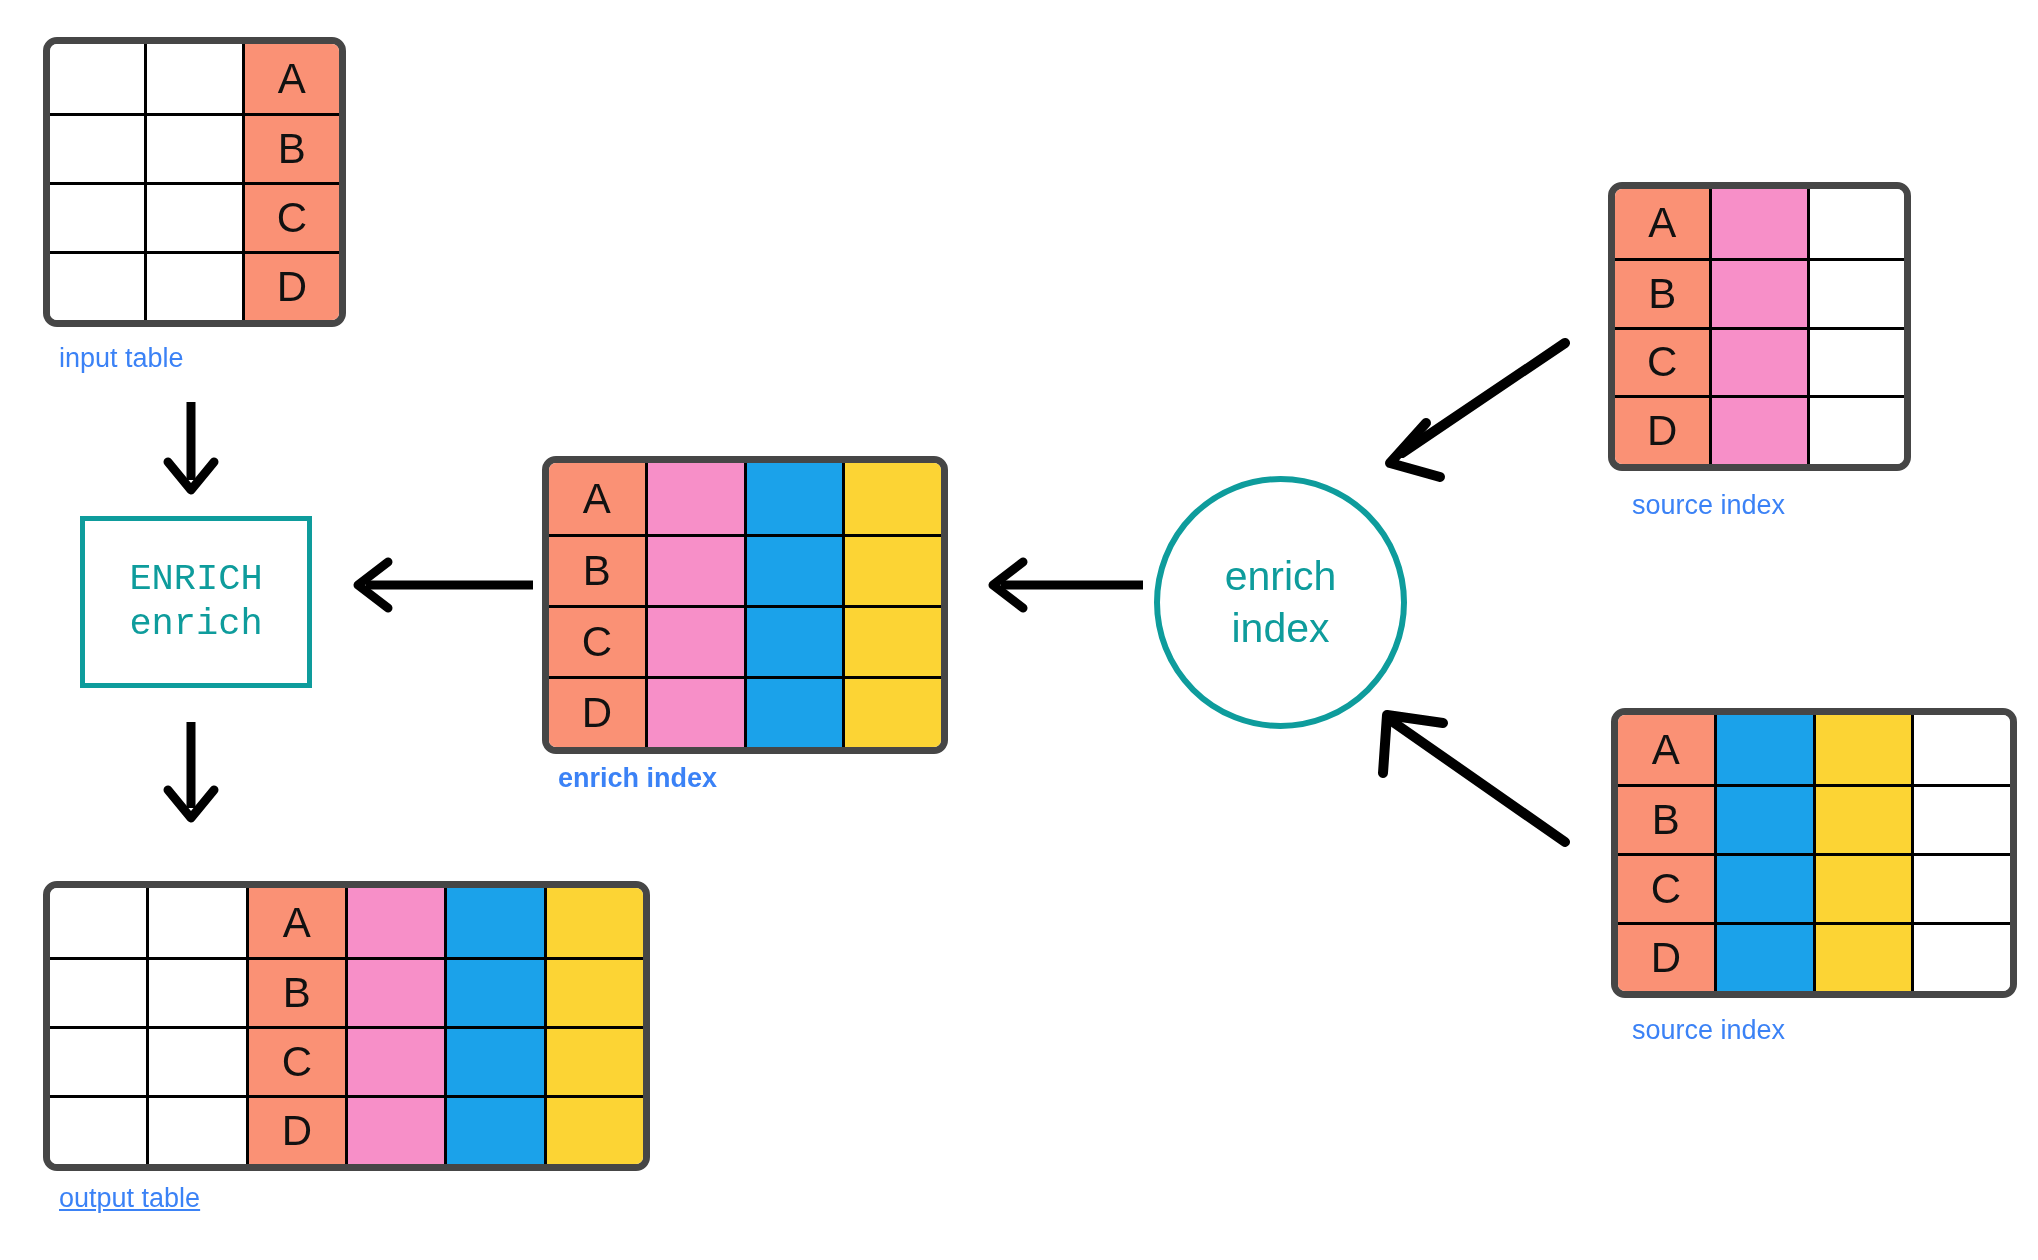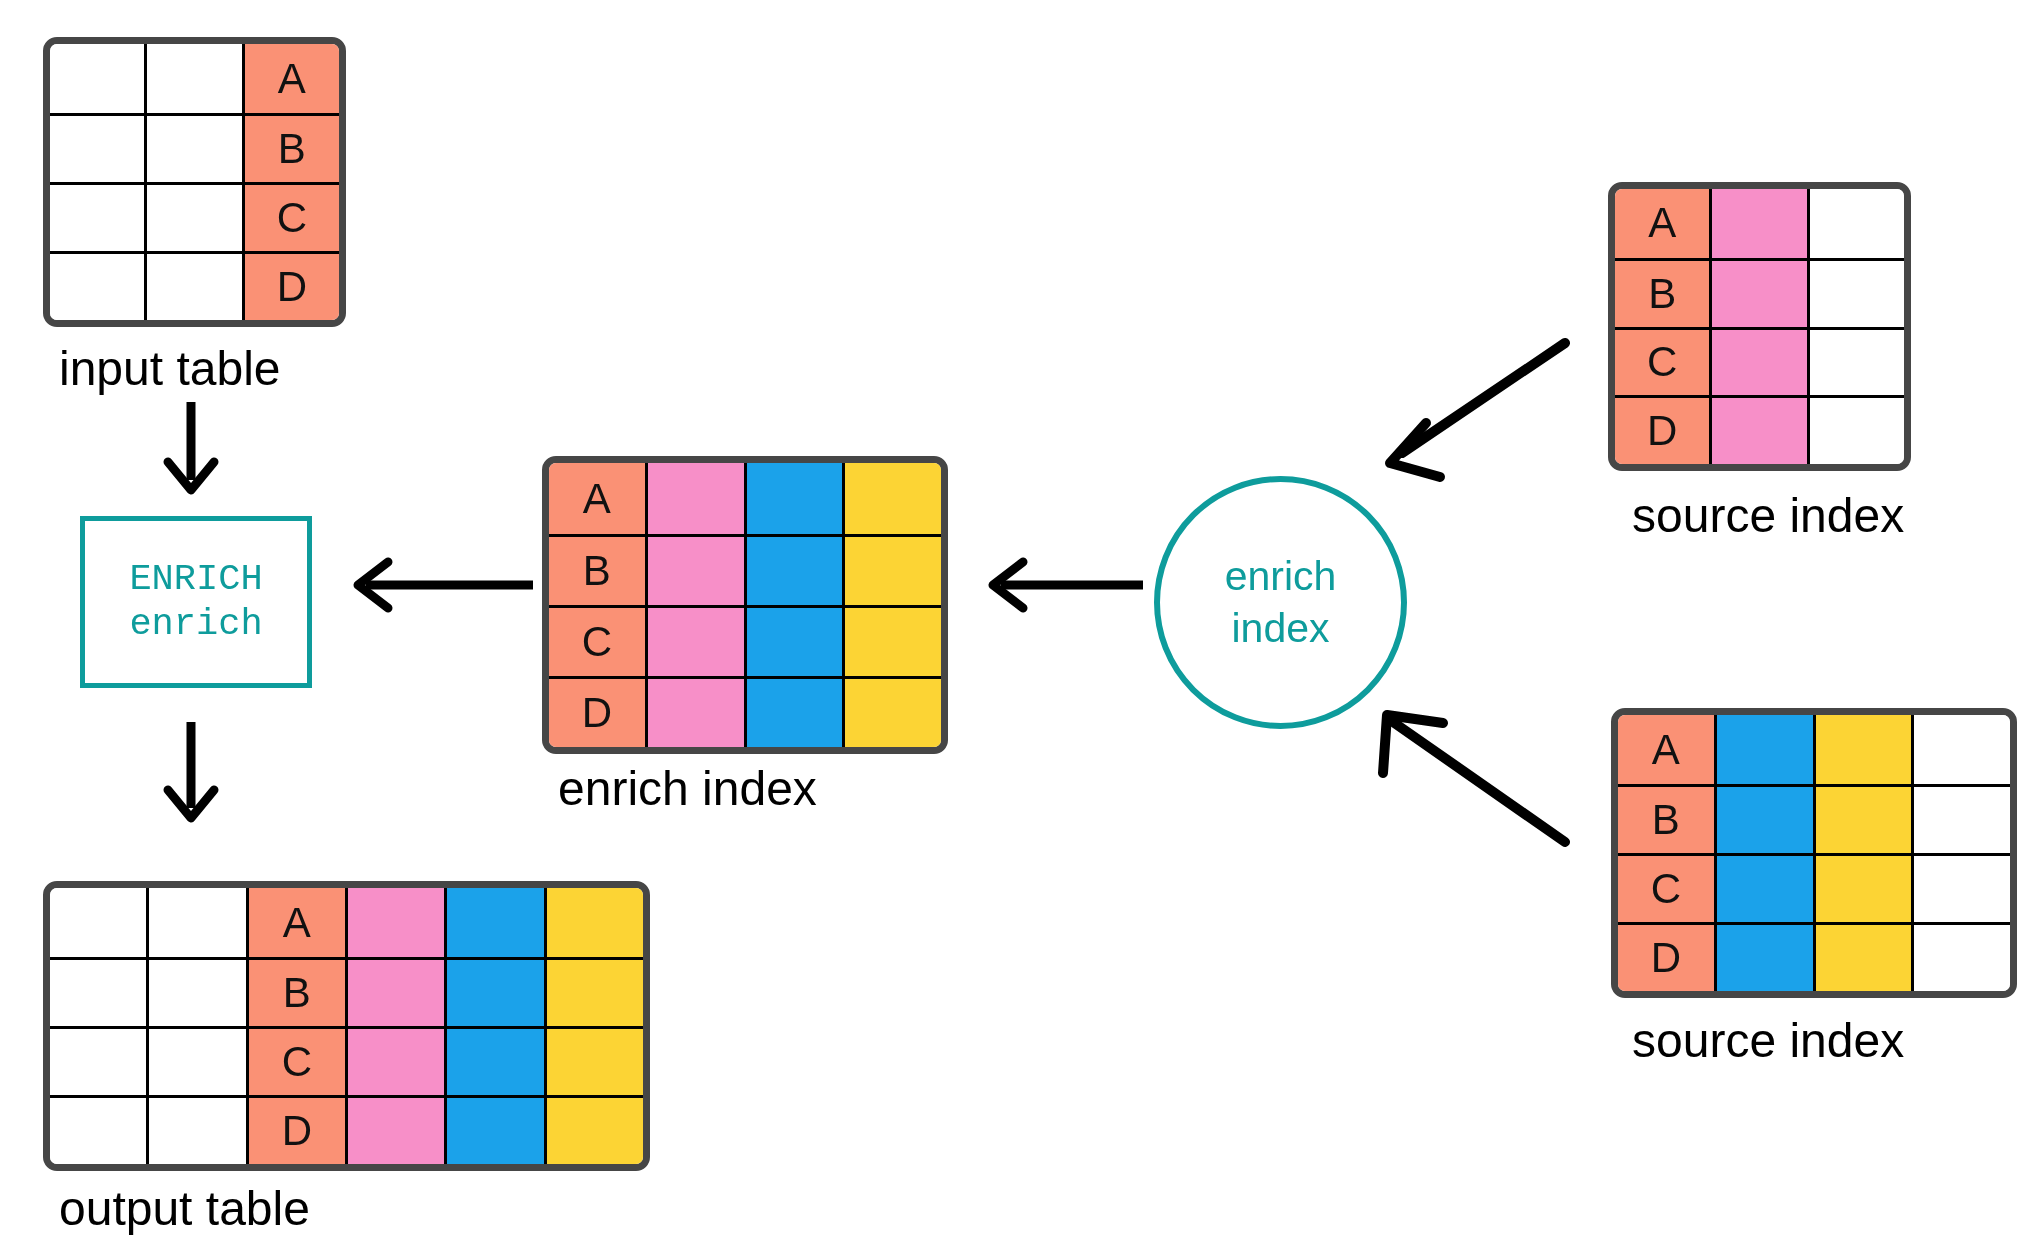--- a/index.html
+++ b/index.html
@@ -52,22 +52,22 @@
 
   .c-white  { background: #ffffff; }
   .c-salmon { background: #FA9175; }
   .c-pink   { background: #F78FC8; }
   .c-blue   { background: #1BA2EA; }
   .c-yellow { background: #FCD434; }
 
   
   .caption {
     position: absolute;
-    font-size: 48px;
-    color: #000000;
+    font-size: 27px;
+    color: #3b82f6;
     white-space: nowrap;
     line-height: 1;
   }
 
   
   .cmd-box {
     position: absolute;
     box-sizing: border-box;
     border: 5px solid #0E9C9C;
     background: #ffffff;
@@ -172,21 +172,21 @@
       <div class="cell c-blue"></div>
       <div class="cell c-yellow"></div>
     </div>
     <div class="tbl-row">
       <div class="cell c-salmon">D</div>
       <div class="cell c-pink"></div>
       <div class="cell c-blue"></div>
       <div class="cell c-yellow"></div>
     </div>
   </div>
-  <div class="caption" style="left:558px; top:765px;">enrich index</div>
+  <div class="caption" style="left:558px; top:765px;font-weight:bold;">enrich index</div>
 
   <svg class="arrow-svg" style="left:975px; top:556px;" width="175" height="60" viewBox="0 0 175 60">
     <line x1="168" y1="29" x2="26" y2="29" stroke="#000000" stroke-width="9"></line>
     <polyline points="48,6 18,29 48,52" fill="none" stroke="#000000" stroke-width="9" stroke-linecap="round" stroke-linejoin="round"></polyline>
   </svg>
 
   <div class="policy-circle" style="left:1154px; top:476px; width:253px; height:253px;">
     <div>enrich</div>
     <div>index</div>
   </div>
@@ -280,15 +280,15 @@
     </div>
     <div class="tbl-row">
       <div class="cell c-white"></div>
       <div class="cell c-white"></div>
       <div class="cell c-salmon">D</div>
       <div class="cell c-pink"></div>
       <div class="cell c-blue"></div>
       <div class="cell c-yellow"></div>
     </div>
   </div>
-  <div class="caption" style="left:59px; top:1185px;">output table</div>
+  <div class="caption" style="left:59px; top:1185px;text-decoration:underline;">output table</div>
 
 </div>
 
 </body></html>

